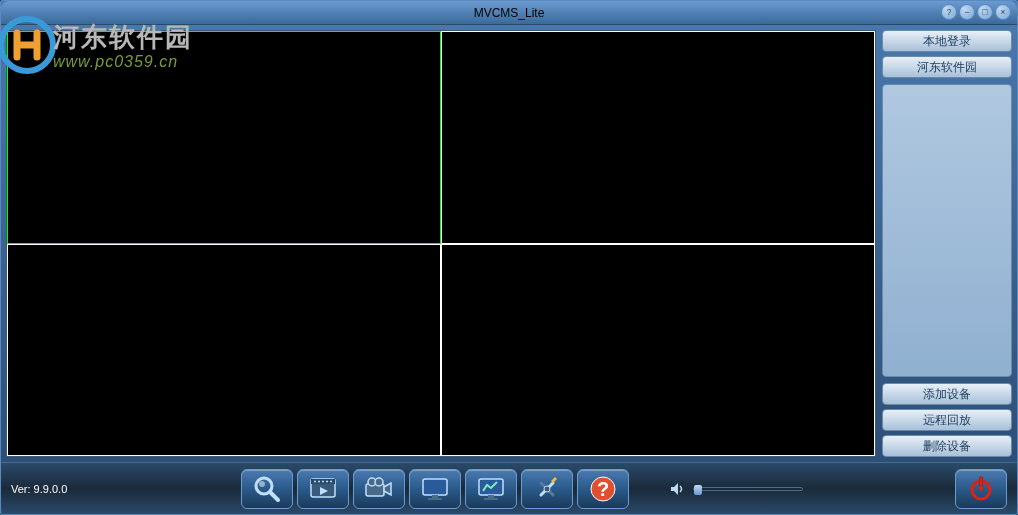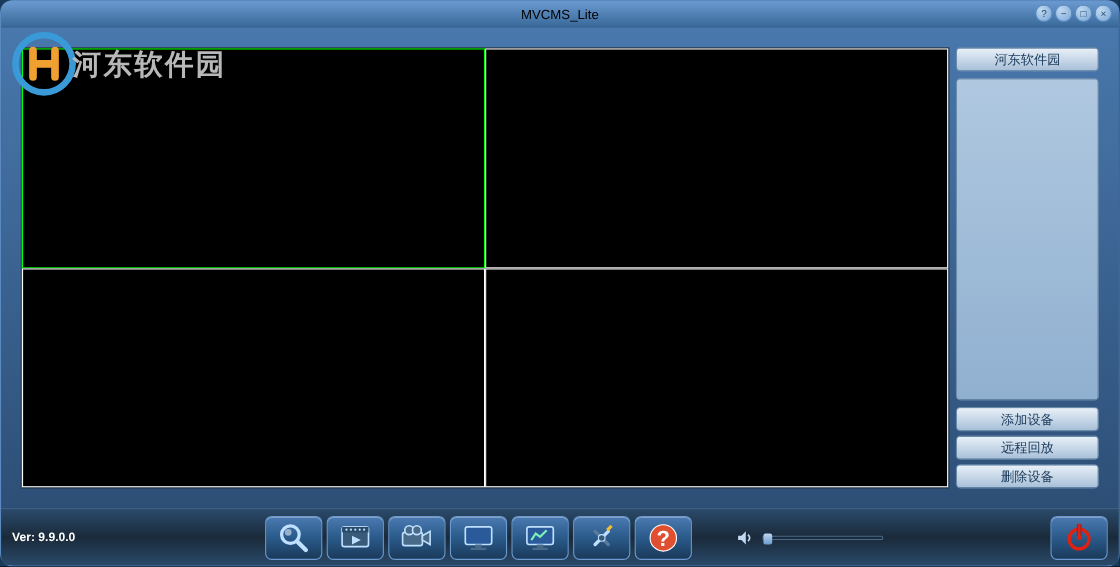--- a/index.html
+++ b/index.html
@@ -1,42 +1,42 @@
 <!DOCTYPE html>
 <html><head>
 <meta charset="utf-8">
 <style>
 * { margin: 0; padding: 0; box-sizing: border-box; }
 body { width: 1018px; height: 515px; font-family: "Microsoft YaHei", sans-serif; font-size: 12px; background: #1a3a5a; overflow: hidden; }
 
-.window { width: 100%; height: 100%; display: flex; flex-direction: column; background: linear-gradient(180deg, #4a7ab0 0%, #2a4a70 100%); border-radius: 12px; border: 1px solid #5a8ac0; }
+.window { width: 100%; height: 100%; display: flex; flex-direction: column; background: linear-gradient(180deg, #4a7ab0 0%, #2a4a70 100%); border-radius: 2px; border: 1px solid #5a8ac0; }
 
 .titlebar { height: 24px; display: flex; align-items: center; justify-content: center; position: relative; background: linear-gradient(180deg, #6a9ad0 0%, #3a6a9a 100%); border-radius: 8px 8px 0 0; border-bottom: 1px solid #2a4a6a; }
 .titlebar .title { color: #000; font-size: 12px; font-weight: normal; }
 .titlebar .controls { position: absolute; right: 6px; top: 3px; display: flex; gap: 2px; }
 .titlebar .ctrl { width: 16px; height: 16px; border-radius: 50%; background: radial-gradient(circle at 30% 30%, #c0d8f0, #7aa8d8); border: 1px solid #5a8ac0; display: flex; align-items: center; justify-content: center; font-size: 9px; color: #2a4a6a; cursor: pointer; }
 
-.body { flex: 1; display: flex; padding: 18px; gap: 6px; }
+.body { flex: 1; display: flex; padding: 5px; gap: 6px; }
 
 .video-area { flex: 1; background: #000; border: 1px solid #3a5a7a; display: grid; grid-template-columns: 1fr 1fr; grid-template-rows: 1fr 1fr; position: relative; }
 .video-cell { background: #000; border: 1px solid #fff; }
 .video-cell.active { border: 1px solid #0f0; }
 
 .watermark { position: absolute; top: -16px; left: -10px; z-index: 10; display: flex; align-items: center; pointer-events: none; }
 .wm-logo { width: 60px; height: 60px; }
 .wm-text { display: flex; flex-direction: column; margin-left: -4px; }
 .wm-text .cn { color: #b8b8b8; font-size: 26px; font-weight: bold; letter-spacing: 2px; }
 .wm-text .url { color: #7a9a3a; font-size: 16px; font-style: italic; letter-spacing: 1px; margin-top: -2px; }
 
 .sidebar { width: 130px; display: flex; flex-direction: column; gap: 4px; }
 .panel-btn { height: 22px; background: linear-gradient(180deg, #e8f0f8 0%, #c8d8e8 50%, #a8c0d8 100%); border: 1px solid #6a8aaa; border-radius: 4px; display: flex; align-items: center; justify-content: center; color: #1a3a5a; font-size: 12px; cursor: pointer; }
 .panel-spacer { flex: 1; background: linear-gradient(180deg, #b0c8e0 0%, #90b0d0 100%); border: 1px solid #6a8aaa; border-radius: 4px; margin: 2px 0; }
 
 .bottombar { height: 52px; display: flex; align-items: center; padding: 0 10px; background: linear-gradient(180deg, #2a4a6a 0%, #1a2a3a 50%, #2a4a6a 100%); border-top: 1px solid #4a6a8a; border-radius: 0 0 8px 8px; }
-.version { color: #fff; font-size: 11px; font-weight: bold; width: 230px; }
+.version { color: #fff; font-size: 11px; font-weight: normal; width: 230px; }
 .toolbar { display: flex; gap: 4px; }
 .tool-btn { width: 52px; height: 40px; background: linear-gradient(180deg, #4a7ab0 0%, #2a5a8a 50%, #1a3a5a 100%); border: 1px solid #6a9ad0; border-radius: 6px; display: flex; align-items: center; justify-content: center; cursor: pointer; box-shadow: inset 0 1px 0 rgba(255,255,255,0.3); }
 .tool-btn svg { width: 32px; height: 32px; }
 
 .volume { display: flex; align-items: center; gap: 8px; margin-left: 40px; }
 .vol-icon { color: #c0d8f0; }
 .vol-slider { width: 110px; height: 4px; background: #1a2a3a; border: 1px solid #4a6a8a; border-radius: 2px; position: relative; }
 .vol-thumb { position: absolute; left: 0; top: -3px; width: 8px; height: 10px; background: linear-gradient(180deg, #c0d8f0, #6a9ad0); border-radius: 2px; }
 
 .power-btn { margin-left: auto; width: 52px; height: 40px; background: linear-gradient(180deg, #4a7ab0 0%, #2a5a8a 50%, #1a3a5a 100%); border: 1px solid #6a9ad0; border-radius: 6px; display: flex; align-items: center; justify-content: center; cursor: pointer; box-shadow: inset 0 1px 0 rgba(255,255,255,0.3); }
@@ -59,29 +59,31 @@
   <div class="body">
 
     <div class="video-area">
       <div class="watermark">
         <svg class="wm-logo" viewBox="0 0 60 60">
           <circle cx="30" cy="30" r="26" fill="none" stroke="#3a9ad8" stroke-width="6"></circle>
           <path d="M 20 18 L 20 42 M 40 18 L 40 42 M 20 30 L 40 30" stroke="#f0a030" stroke-width="7" fill="none" stroke-linecap="round"></path>
         </svg>
         <div class="wm-text">
           <span class="cn">河东软件园</span>
+          <span class="url">www.pc0359.cn</span>
         </div>
       </div>
       <div class="video-cell active"></div>
       <div class="video-cell"></div>
       <div class="video-cell"></div>
       <div class="video-cell"></div>
     </div>
 
     <div class="sidebar">
+      <div class="panel-btn">本地登录</div>
       <div class="panel-btn">河东软件园</div>
       <div class="panel-spacer"></div>
       <div class="panel-btn">添加设备</div>
       <div class="panel-btn">远程回放</div>
       <div class="panel-btn">删除设备</div>
     </div>
 
   </div>
 
   <div class="bottombar">

